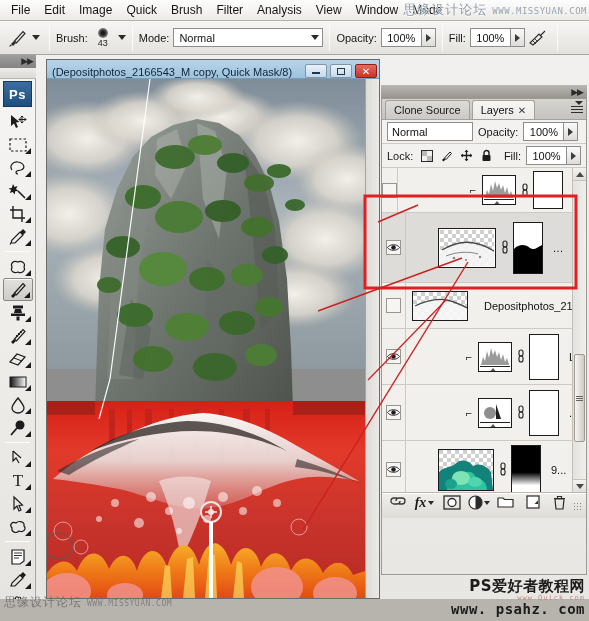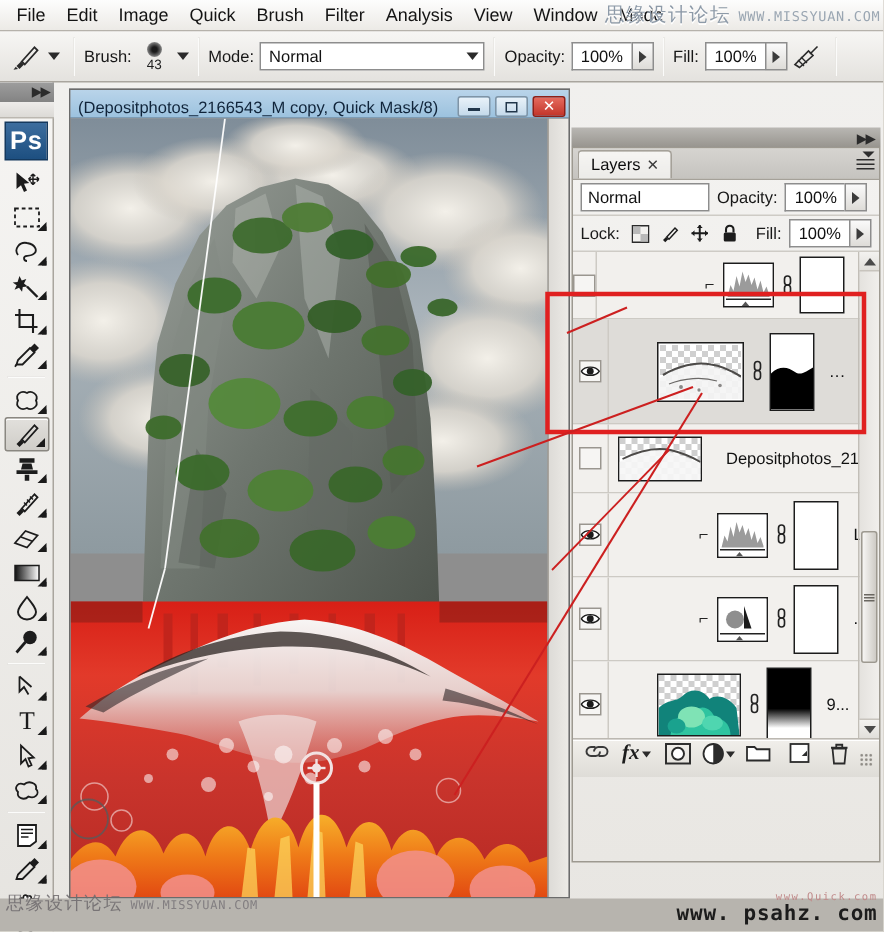--- a/index.html
+++ b/index.html
@@ -142,21 +142,21 @@
   }
   .tb-tab {
     height: 11px; width: 36px;
     background: linear-gradient(#eeecea, #dcdad6);
     border-bottom: 1px solid #bbb7b0;
   }
   .ps-logo {
     margin: 2px 3px 3px 3px; height: 26px;
     background: linear-gradient(#3c6d9e, #1d4f80);
     border: 1px solid #14395e;
-    color: #ffffff; font-weight: bold; font-size: 17px;
+    color: #ffffff; font-weight: bold; font-size: 13px;
     display: flex; align-items: center; justify-content: center;
     letter-spacing: 0.5px;
   }
   .tool {
     position: relative; height: 23px; width: 30px; margin: 0 3px;
     display: flex; align-items: center; justify-content: center;
     cursor: default;
   }
   .tool.sel {
     background: linear-gradient(#e2e0dc, #cfcdc8);
@@ -908,20 +908,23 @@
     </div>
   </div>
 
   <div class="dock-top">
     <span class="dbl">▶▶</span>
   </div>
 
   <div class="dock" style="top:98px;height:477px;">
 
     <div class="tabrow">
+      <div class="ptab">
+        <span>Clone Source</span>
+      </div>
       <div class="ptab active">
         <span>Layers</span>
         <span class="x">✕</span>
       </div>
       <div class="panel-menu">
         <span class="tri"></span>
         <span class="hamb">
             <span></span>
             <span></span>
             <span></span>
@@ -1252,17 +1255,18 @@
   </svg>
 
   <div class="bottom-strip"></div>
 
   <div class="wm-bl">
     <span class="cn">思缘设计论坛</span>
     <span class="en">WWW.MISSYUAN.COM</span>
   </div>
 
   <div class="wm-br">
+    <div class="cn">PS爱好者教程网</div>
     <div class="sub">www.Quick.com</div>
     <div class="en">www. psahz. com</div>
   </div>
 
 </div>
 
 </body></html>

